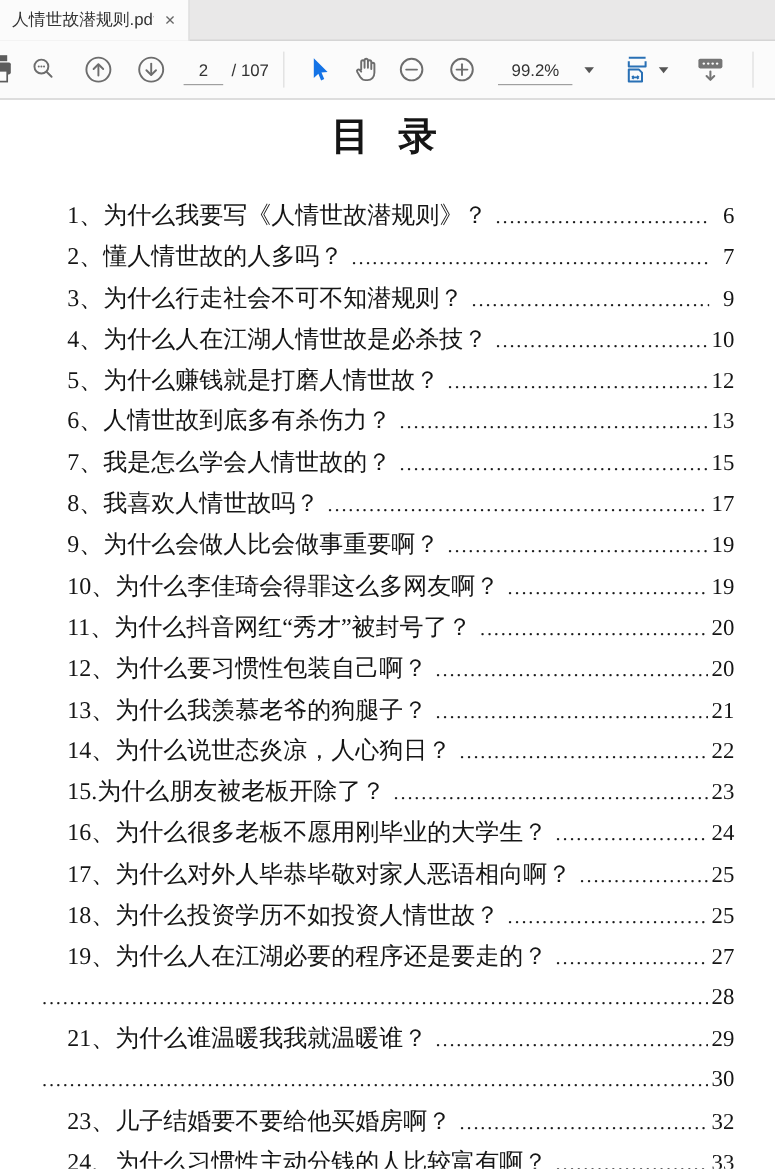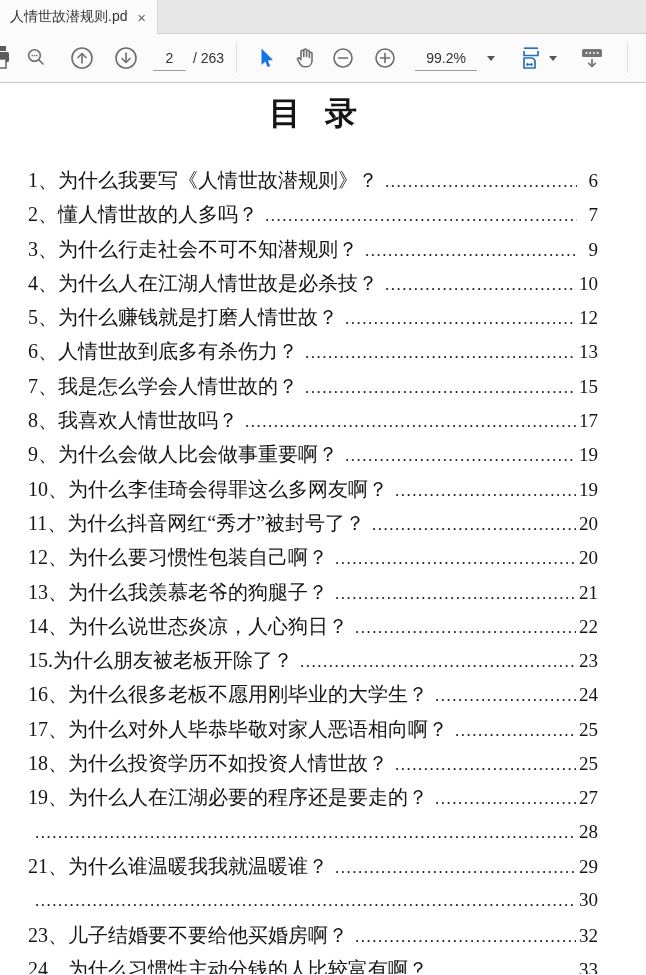--- a/index.html
+++ b/index.html
@@ -33,28 +33,28 @@
   .page-total { font-size:14px; color:#333; margin-left:7px; white-space:nowrap; }
 
   .zoom-field { height:26px; min-width:62px; border-bottom:1px solid #9f9f9f;
     display:flex; align-items:center; justify-content:center;
     font-size:14px; color:#333; padding:0 4px; }
   .caret { width:0; height:0; border-left:4px solid transparent;
     border-right:4px solid transparent; border-top:5px solid #555; flex:0 0 auto; }
 
   
   .pdf-page { background:#fff; height:891px; overflow:hidden;
-    padding:0 48px 0 28px; position:relative;
+    padding:0 34px 0 28px; position:relative;
     font-family:"Liberation Serif","DejaVu Serif",serif; color:#151515; }
   .doc-title { text-align:center; font-size:32px; font-weight:bold;
     letter-spacing:8px; padding-top:10px; line-height:41px; padding-left:8px; }
   .toc-list { margin-top:29px; }
   .toc-row { display:flex; align-items:baseline; height:34.3px; line-height:34.3px;
     white-space:nowrap; }
-  .toc-label { font-size:20px; flex:0 0 auto; }
+  .toc-label { font-size:20px; flex:0 0 auto;margin-left:28px; }
   .toc-dots { flex:1 1 auto; overflow:hidden; font-size:17px; letter-spacing:1.5px;
     padding-left:7px; color:#1a1a1a; }
   .toc-page { flex:0 0 auto; font-size:19px; margin-left:3px; text-align:right;
     min-width:18px; }
 </style>
 </head>
 <body>
 
 <div class="tabbar">
   <div class="tab">
@@ -93,21 +93,21 @@
 
   <span class="tb-btn" style="margin-left:20px">
     <svg width="24" height="24" viewBox="0 0 24 24">
       <circle class="icon-stroke" cx="12" cy="12" r="10"></circle>
       <line class="icon-stroke" x1="12" y1="7" x2="12" y2="16"></line>
       <polyline class="icon-stroke" points="8,12.5 12,16.5 16,12.5"></polyline>
     </svg>
   </span>
 
   <input class="page-field" style="margin-left: 15px;" value="2">
-  <span class="page-total">/ 263</span>
+  <span class="page-total">/ 107</span>
 
   <span class="vdiv" style="margin-left:12px"></span>
 
   <span class="tb-btn" style="margin-left:16px">
     <svg width="22" height="24" viewBox="0 0 22 24">
       <path d="M7.5 2.5 V19 l3.8-3.6 2.3 5.6 2.6-1.1 -2.3-5.5 5.1-.4 Z" fill="#1473e6"></path>
     </svg>
   </span>
 
   <span class="tb-btn" style="margin-left:16px">

